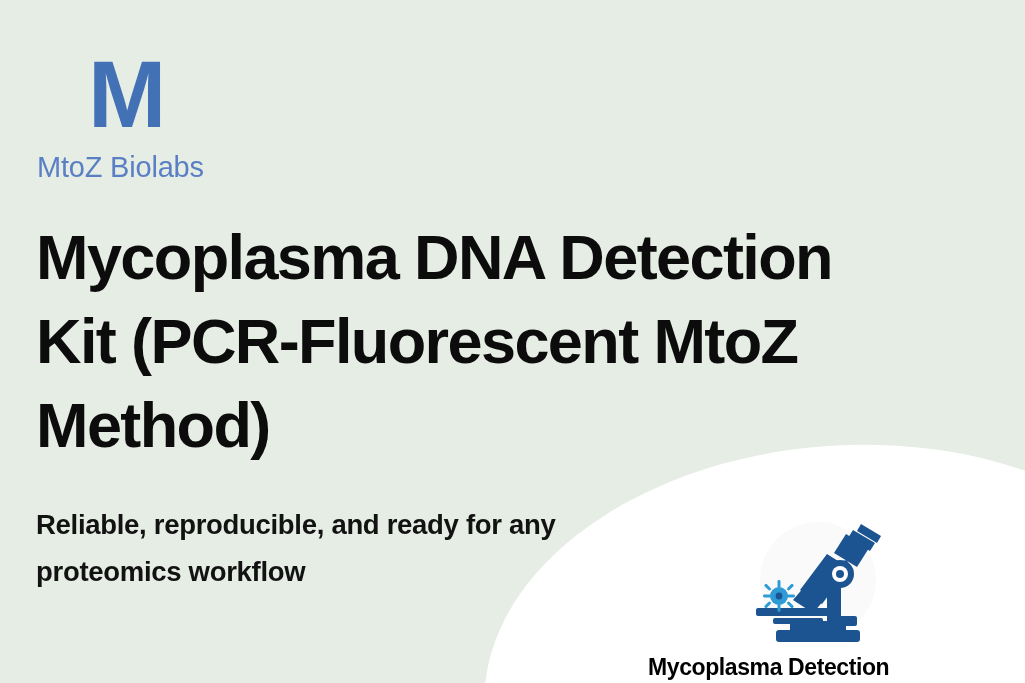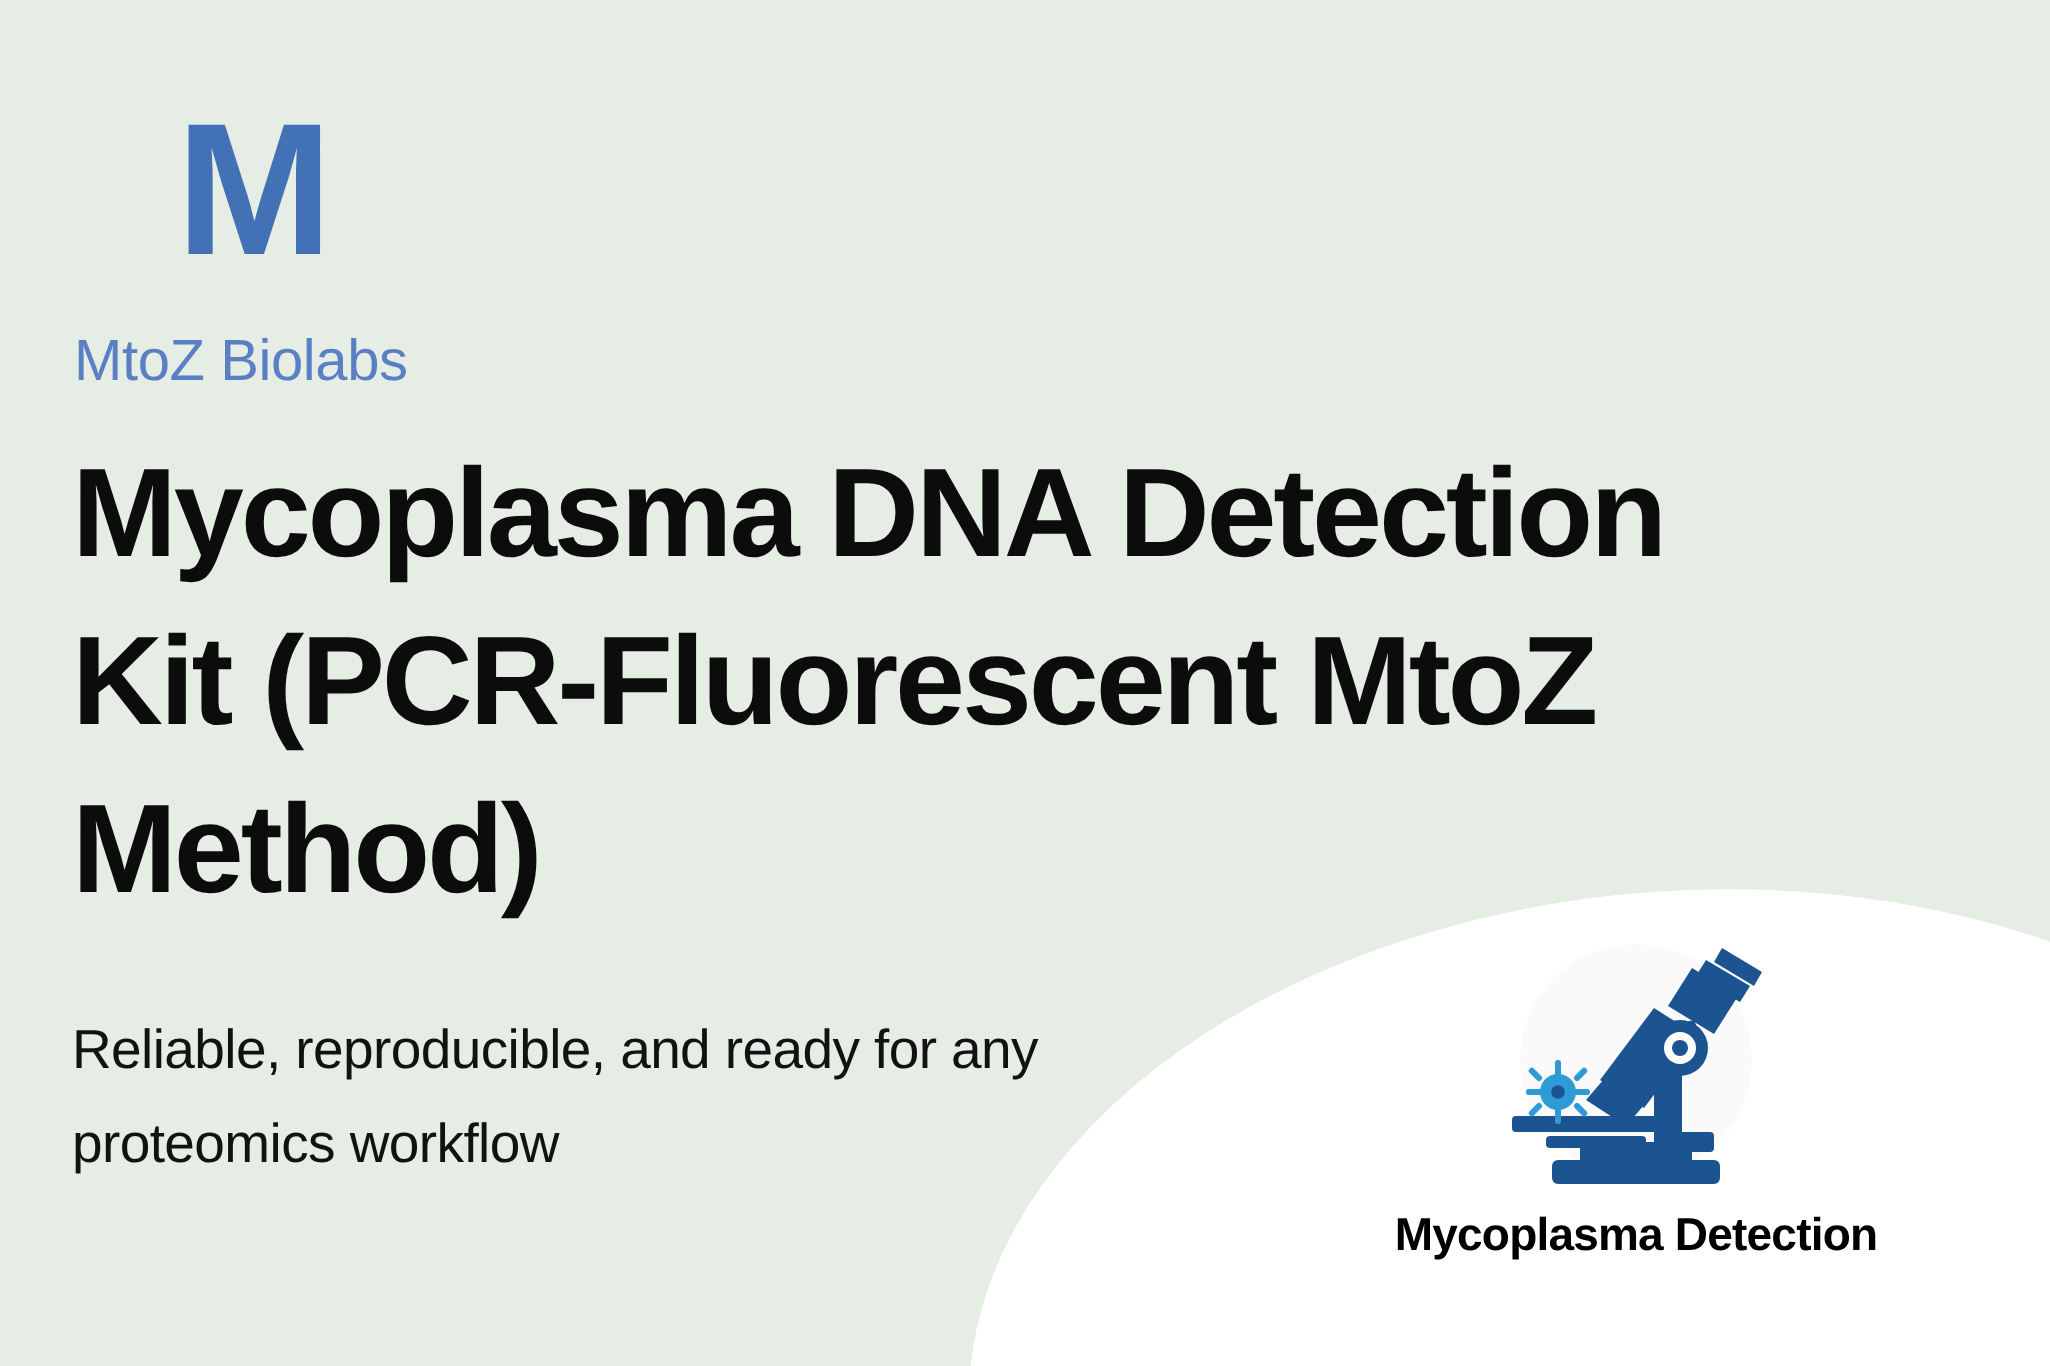--- a/index.html
+++ b/index.html
@@ -58,21 +58,21 @@
     height: 86px;
   }
   #logo-word {
     display: block;
     font-family: "Liberation Sans", sans-serif;
     font-weight: normal;
     font-size: 29px;
     line-height: 1.1;
     color: #5b7fc4;
     letter-spacing: -0.2px;
-    margin-top: 28px;
+    margin-top: 14px;
     margin-left: 1px;
   }
 
   
   #headline {
     position: absolute;
     left: 36px;
     top: 215px;
     width: 880px;
     font-family: "Liberation Sans", sans-serif;
@@ -83,34 +83,33 @@
     color: #0c0c0c;
   }
 
   
   #subheadline {
     position: absolute;
     left: 36px;
     top: 501px;
     width: 600px;
     font-family: "Liberation Sans", sans-serif;
-    font-weight: normal;
+    font-weight: bold;
     font-size: 27.5px;
     line-height: 47px;
     letter-spacing: -0.3px;
     color: #121212;
   }
 
   
   #badge {
     position: absolute;
     left: 648px;
-    top: 470px;
+    top: 520px;
     width: 340px;
-    text-align: center;
   }
   #badge-icon-wrap {
     width: 150px;
     height: 128px;
     margin: 0 auto;
     display: block;
   }
   #badge-icon-wrap svg { display: block; width: 150px; height: 128px; }
   #badge-caption {
     margin-top: 6px;

